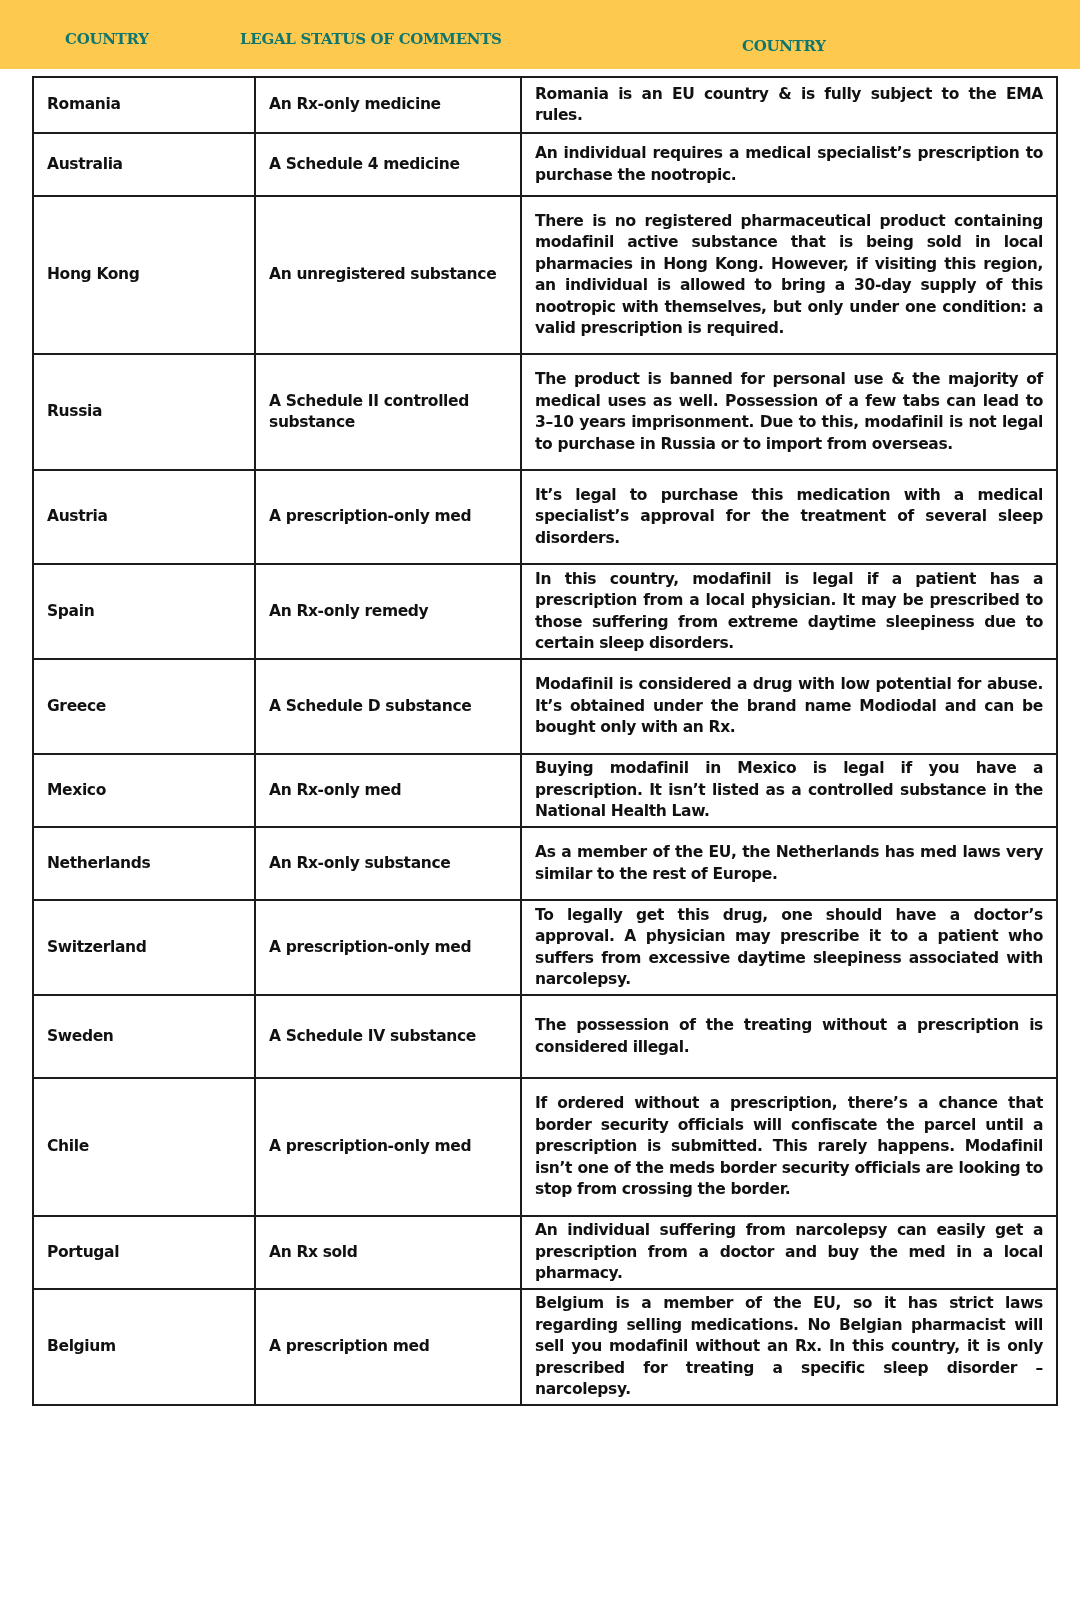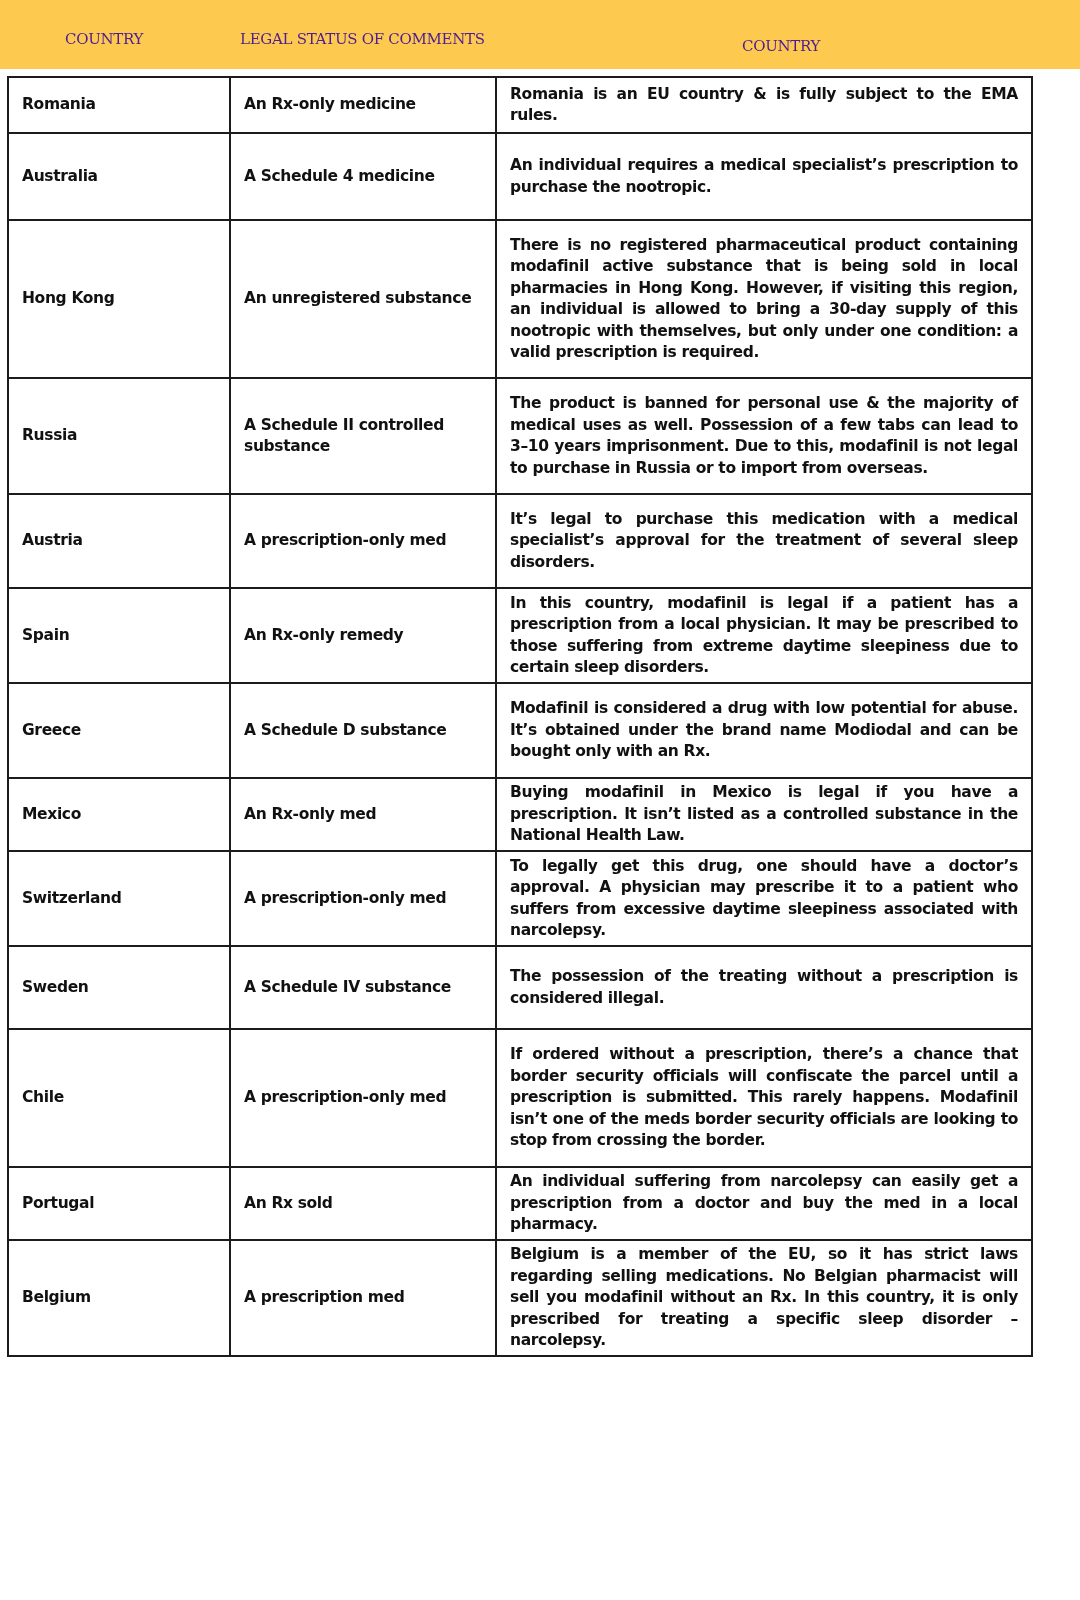--- a/index.html
+++ b/index.html
@@ -1,24 +1,24 @@
 <!DOCTYPE html>
 <html><head>
 <meta charset="utf-8">
 <style>
   html, body { margin:0; padding:0; background:#ffffff; }
   body { width:1080px; height:1600px; position:relative; overflow:hidden;
          font-family:"DejaVu Sans","Liberation Sans",sans-serif; color:#111; }
   .header { position:absolute; left:0; top:0; width:1080px; height:69px; background:#fdc94f; }
   .hcell { position:absolute; font-family:"DejaVu Serif","Liberation Serif",serif;
-           font-weight:normal; font-size:15px; color:#4c1d95; letter-spacing:-0.3px; }
+           font-weight:bold; font-size:15px; color:#0f766e; letter-spacing:-0.3px; }
   .h-country { left:65px; top:30px; }
   .h-status  { left:240px; top:30px; }
   .h-comments{ left:742px; top:37px; }
-  table.tbl { position:absolute; left:7px; top:76px; width:1026px;
+  table.tbl { position:absolute; left:32px; top:76px; width:1026px;
               border-collapse:collapse; table-layout:fixed; }
   table.tbl td { border:2px solid #1c1c1c; vertical-align:middle;
                  font-weight:bold; font-size:15.5px; line-height:21.5px; padding:0 13px;
                  letter-spacing:-0.35px; }
   td.c1 { width:194px; }
   td.c2 { width:238px; }
   td.c3 { text-align:justify; text-align-last:left; padding-right:14px; }
 </style>
 </head>
 <body>
@@ -29,21 +29,21 @@
   <div class="hcell h-comments">COUNTRY</div>
 </div>
 
 <table class="tbl">
   <tbody id="tbody">
     <tr style="height:56px">
       <td class="c1">Romania</td>
       <td class="c2">An Rx-only medicine</td>
       <td class="c3">Romania is an EU country &amp; is fully subject to the EMA rules.</td>
     </tr>
-    <tr style="height:87px">
+    <tr style="height:63px">
       <td class="c1">Australia</td>
       <td class="c2">A Schedule 4 medicine</td>
       <td class="c3">An individual requires a medical specialist’s prescription to purchase the nootropic.</td>
     </tr>
     <tr style="height:158px">
       <td class="c1">Hong Kong</td>
       <td class="c2">An unregistered substance</td>
       <td class="c3">There is no registered pharmaceutical product containing modafinil active substance that is being sold in local pharmacies in Hong Kong. However, if visiting this region, an individual is allowed to bring a 30-day supply of this nootropic with themselves, but only under one condition: a valid prescription is required.</td>
     </tr>
     <tr style="height:116px">
@@ -64,20 +64,25 @@
     <tr style="height:95px">
       <td class="c1">Greece</td>
       <td class="c2">A Schedule D substance</td>
       <td class="c3">Modafinil is considered a drug with low potential for abuse. It’s obtained under the brand name Modiodal and can be bought only with an Rx.</td>
     </tr>
     <tr style="height:73px">
       <td class="c1">Mexico</td>
       <td class="c2">An Rx-only med</td>
       <td class="c3">Buying modafinil in Mexico is legal if you have a prescription. It isn’t listed as a controlled substance in the National Health Law.</td>
     </tr>
+    <tr style="height:73px">
+      <td class="c1">Netherlands</td>
+      <td class="c2">An Rx-only substance</td>
+      <td class="c3">As a member of the EU, the Netherlands has med laws very similar to the rest of Europe.</td>
+    </tr>
     <tr style="height:95px">
       <td class="c1">Switzerland</td>
       <td class="c2">A prescription-only med</td>
       <td class="c3">To legally get this drug, one should have a doctor’s approval. A physician may prescribe it to a patient who suffers from excessive daytime sleepiness associated with narcolepsy.</td>
     </tr>
     <tr style="height:83px">
       <td class="c1">Sweden</td>
       <td class="c2">A Schedule IV substance</td>
       <td class="c3">The possession of the treating without a prescription is considered illegal.</td>
     </tr>

